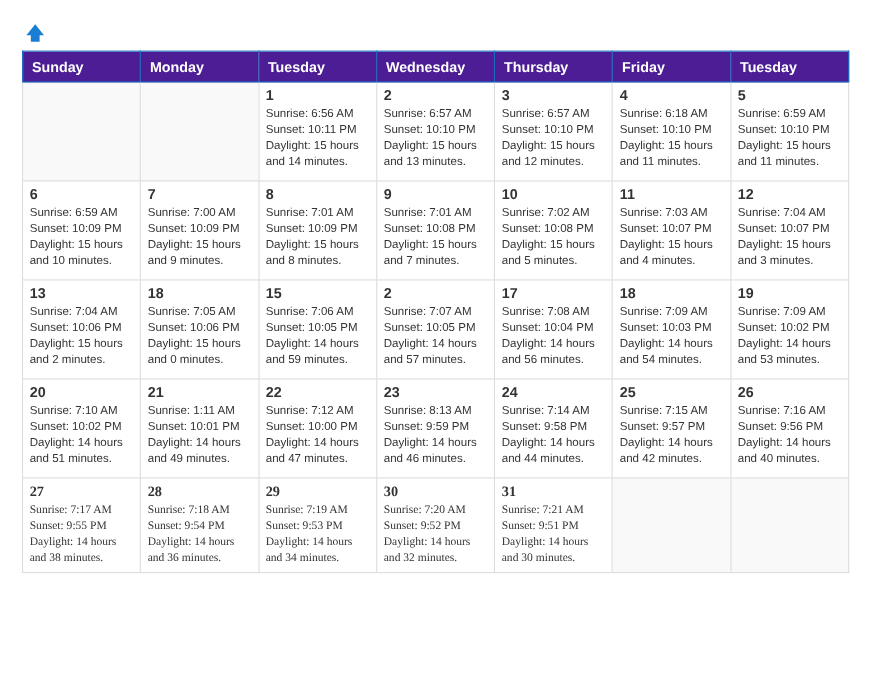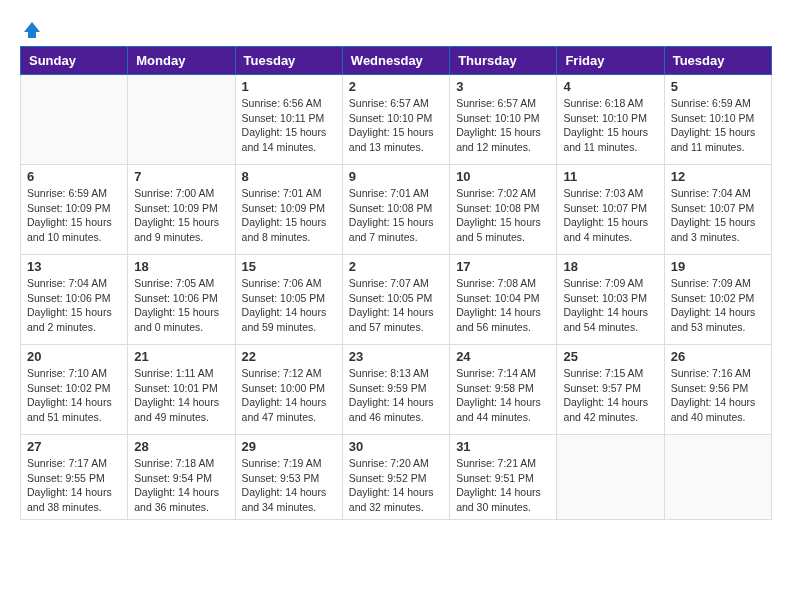--- a/index.html
+++ b/index.html
@@ -79,20 +79,21 @@
       display: block;
       margin-bottom: 2px;
     }
     .day-info {
       font-size: 10.5px;
       line-height: 1.4;
       color: #333;
     }
     .calendar tr:last-child td {
       height: 80px;
+      font-family: Liberation Serif, serif;
     }
   </style>
 </head>
 <body>
 
 <div class="header">
   <div class="logo">
     <div class="logo-text">
       <span class="logo-general"></span>
       <svg class="logo-icon" viewBox="0 0 20 20">

